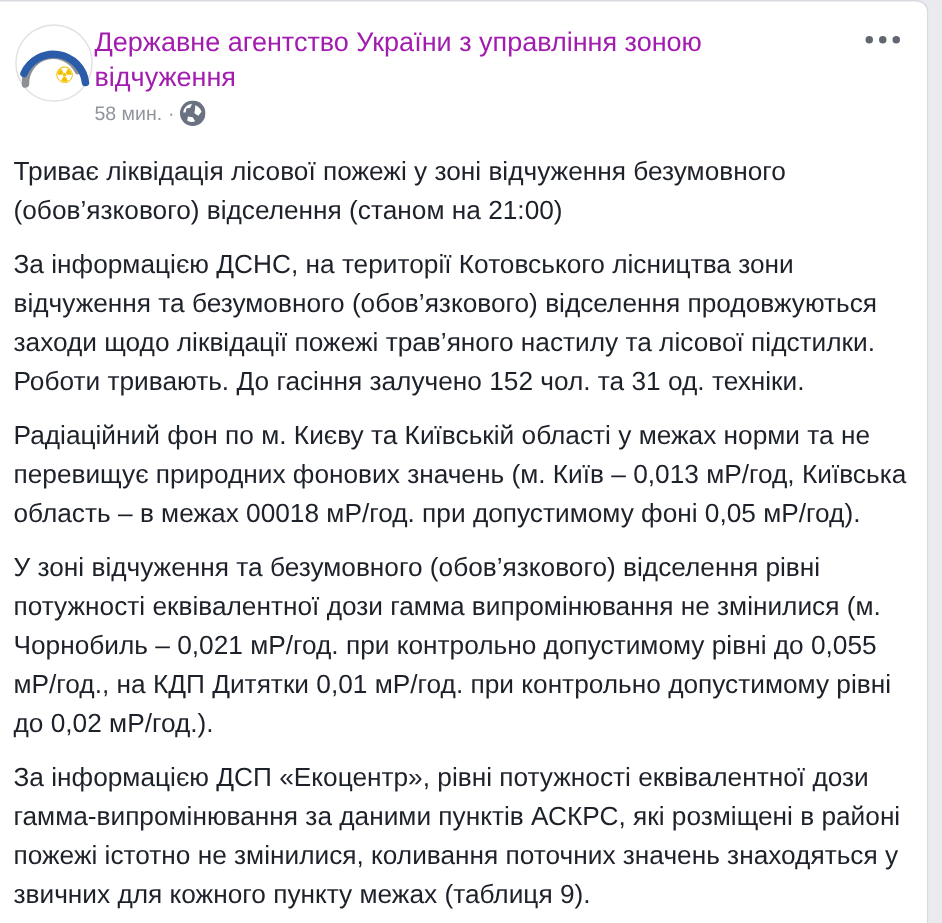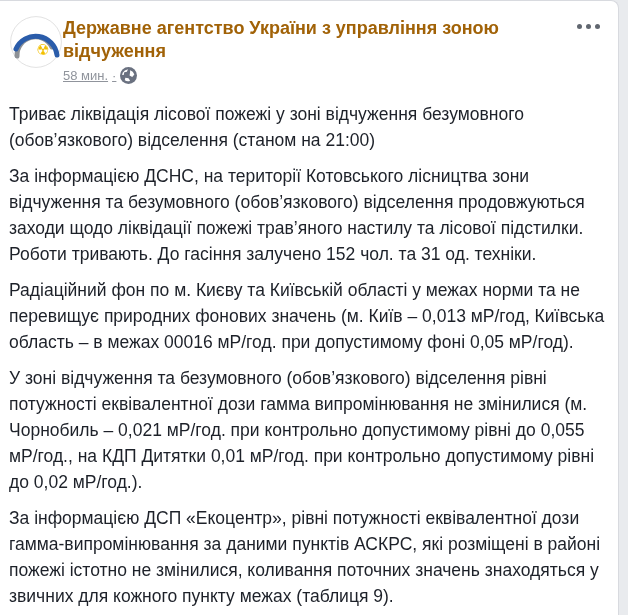--- a/index.html
+++ b/index.html
@@ -19,27 +19,27 @@
     box-sizing:border-box;
   }
   .header{position:relative;height:94px}
   .avatar{
     position:absolute;left:10px;top:15px;width:52px;height:52px;
     border-radius:50%;cursor:pointer;
   }
   .header-text{position:absolute;left:63px;top:16px;width:480px}
   .page-name{
     display:inline;
-    font-size:18px;font-weight:bold;color:#a16207;
+    font-size:18px;font-weight:normal;color:#a21caf;
     line-height:23px;text-decoration:none;cursor:pointer;
   }
   .meta{
     margin-top:4px;
     font-size:13px;color:#90949c;
-    display:flex;align-items:center;gap:4px;text-decoration:underline;
+    display:flex;align-items:center;gap:4px;
   }
   .meta .ts{cursor:pointer}
   .globe{display:inline-flex;width:17px;height:17px}
   .menu{
     position:absolute;top:21px;right:16px;
     display:flex;gap:4px;align-items:center;
     padding:2px;cursor:pointer;
   }
   .menu i{
     display:block;width:5px;height:5px;border-radius:50%;
@@ -87,19 +87,19 @@
       <i></i>
       <i></i>
       <i></i>
     </div>
 
   </div>
 
   <div class="post-body">
     <p>Триває ліквідація лісової пожежі у зоні відчуження безумовного (обов’язкового) відселення (станом на 21:00)</p>
     <p>За інформацією ДСНС, на території Котовського лісництва зони відчуження та безумовного (обов’язкового) відселення продовжуються заходи щодо ліквідації пожежі трав’яного настилу та лісової підстилки. Роботи тривають. До гасіння залучено 152 чол. та 31 од. техніки.</p>
-    <p>Радіаційний фон по м. Києву та Київській області у межах норми та не перевищує природних фонових значень (м. Київ – 0,013 мР/год, Київська область – в межах 00016 мР/год. при допустимому фоні 0,05 мР/год).</p>
+    <p>Радіаційний фон по м. Києву та Київській області у межах норми та не перевищує природних фонових значень (м. Київ – 0,013 мР/год, Київська область – в межах 00018 мР/год. при допустимому фоні 0,05 мР/год).</p>
     <p>У зоні відчуження та безумовного (обов’язкового) відселення рівні потужності еквівалентної дози гамма випромінювання не змінилися (м. Чорнобиль – 0,021 мР/год. при контрольно допустимому рівні до 0,055 мР/год., на КДП Дитятки 0,01 мР/год. при контрольно допустимому рівні до 0,02 мР/год.).</p>
     <p>За інформацією ДСП «Екоцентр», рівні потужності еквівалентної дози гамма-випромінювання за даними пунктів АСКРС, які розміщені в районі пожежі істотно не змінилися, коливання поточних значень знаходяться у звичних для кожного пункту межах (таблиця 9).</p>
 
   </div>
 
 </div>
 
 </body></html>

